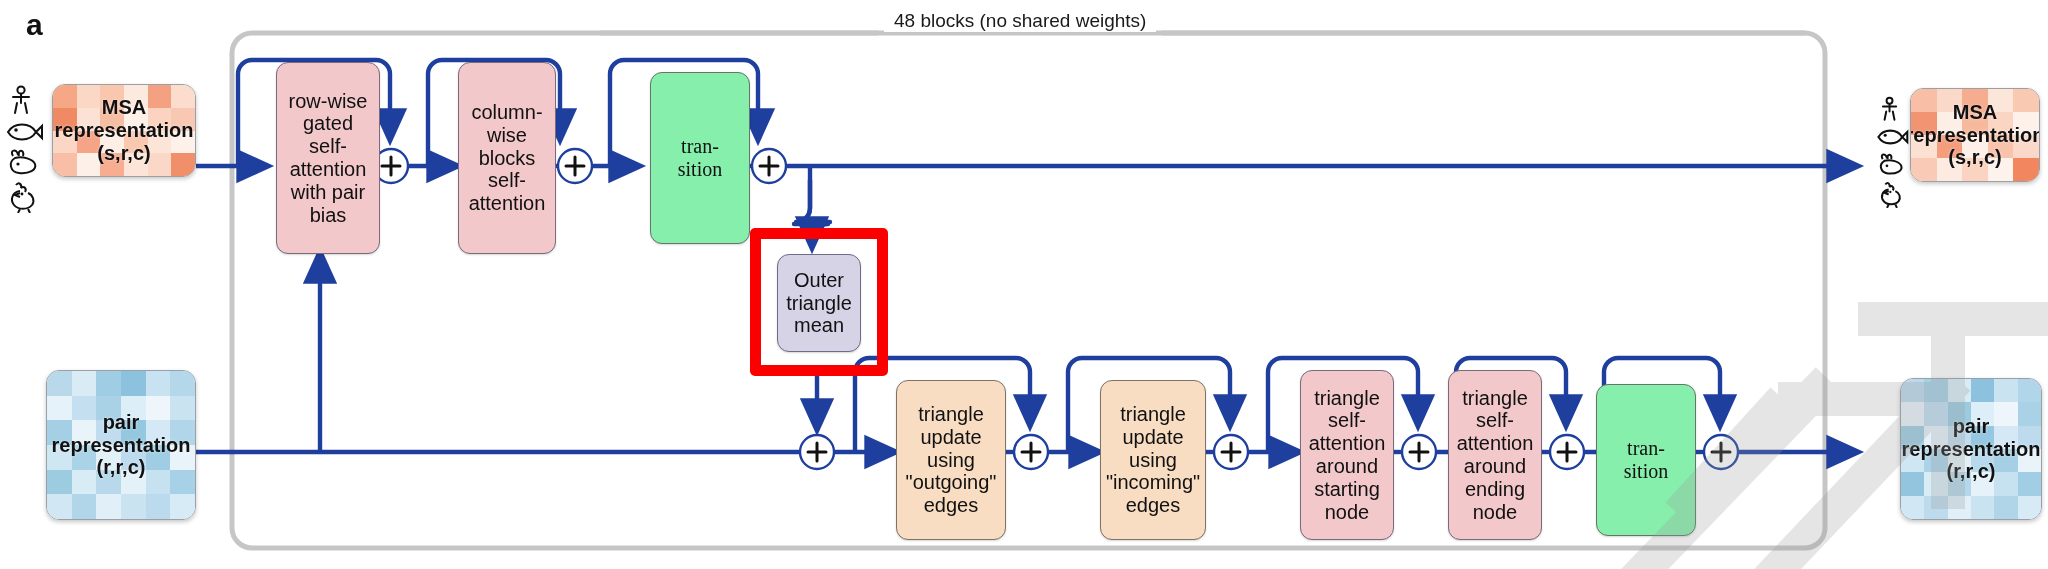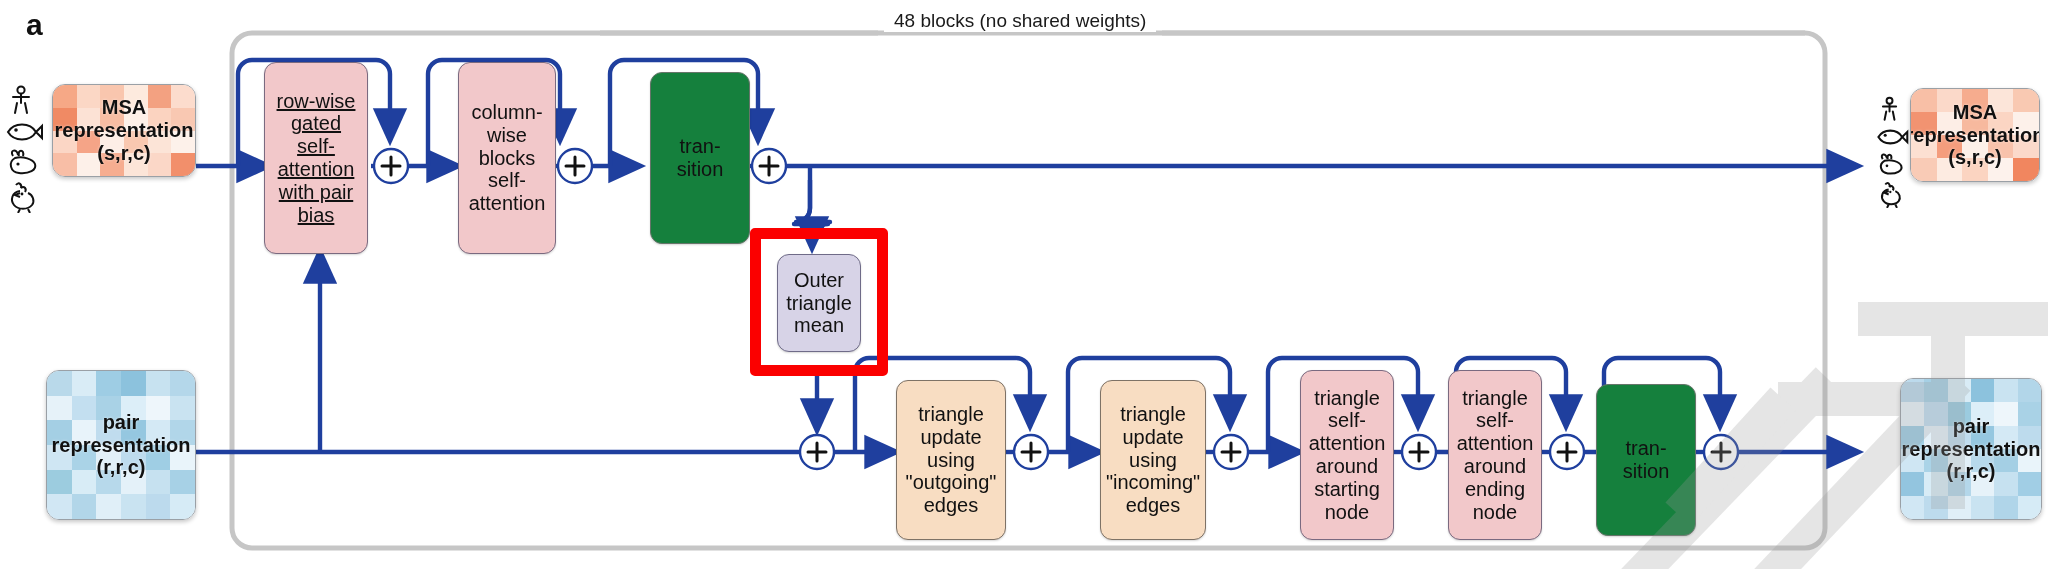--- a/index.html
+++ b/index.html
@@ -42,21 +42,21 @@
     justify-content:center;
     text-align:center;
     line-height:1.14;
     font-size:20px;
     color:#111;
     padding:4px 3px;
     white-space:pre-line;
     box-shadow:0 1px 2px rgba(0,0,0,.16);
   }
   .mod.pink  {background:#f2c8ca;border-color:#7a6a80;}
-  .mod.green {background:#15803d;border-color:#66756a;}
+  .mod.green {background:#86efac;border-color:#66756a;font-family:Liberation Serif, serif;}
   .mod.purple{background:#d7d3e7;border-color:#6f6b88;}
   .mod.peach {background:#f8ddc2;border-color:#7e7266;}
 
   
   .repr{
     position:absolute;
     box-sizing:border-box;
     border:1.4px solid #9aa0a6;
     border-radius:13px;
     overflow:hidden;
@@ -321,21 +321,21 @@
         <i style="background:#e0eff8"></i>
         <i style="background:#c9e3f1"></i>
         <i style="background:#bcdaed"></i>
         <i style="background:#d6ebf6"></i>
     </div>
     <div class="cap">pair
 representation
 (r,r,c)</div>
   </div>
 
-  <div class="mod pink" style="left:264px; top:62px; width:104px; height:192px;text-decoration:underline;">row-wise
+  <div class="mod pink" style="left:276px; top:62px; width:104px; height:192px;">row-wise
 gated
 self-
 attention
 with pair
 bias</div>
 
   <div class="mod pink" style="left:458px; top:62px; width:98px; height:192px;">column-
 wise
 blocks
 self-

